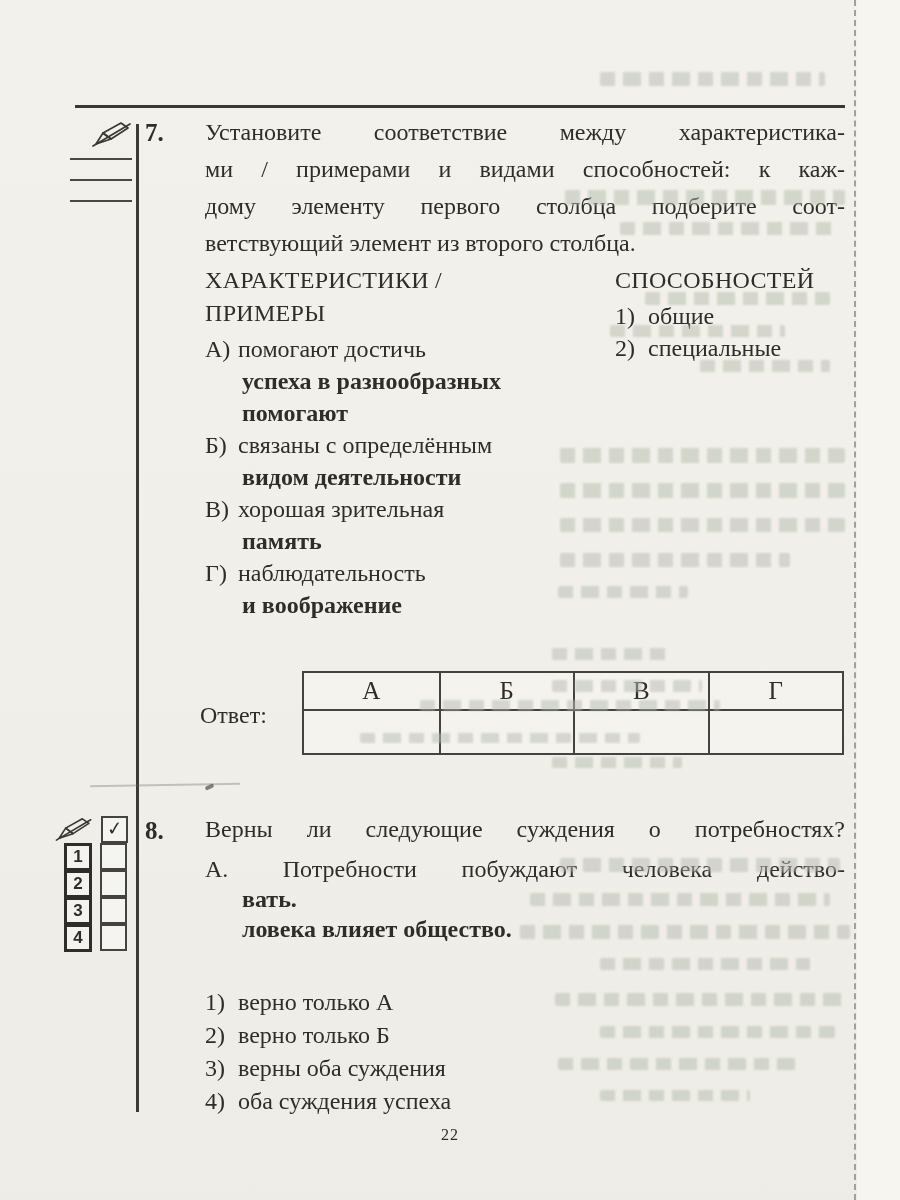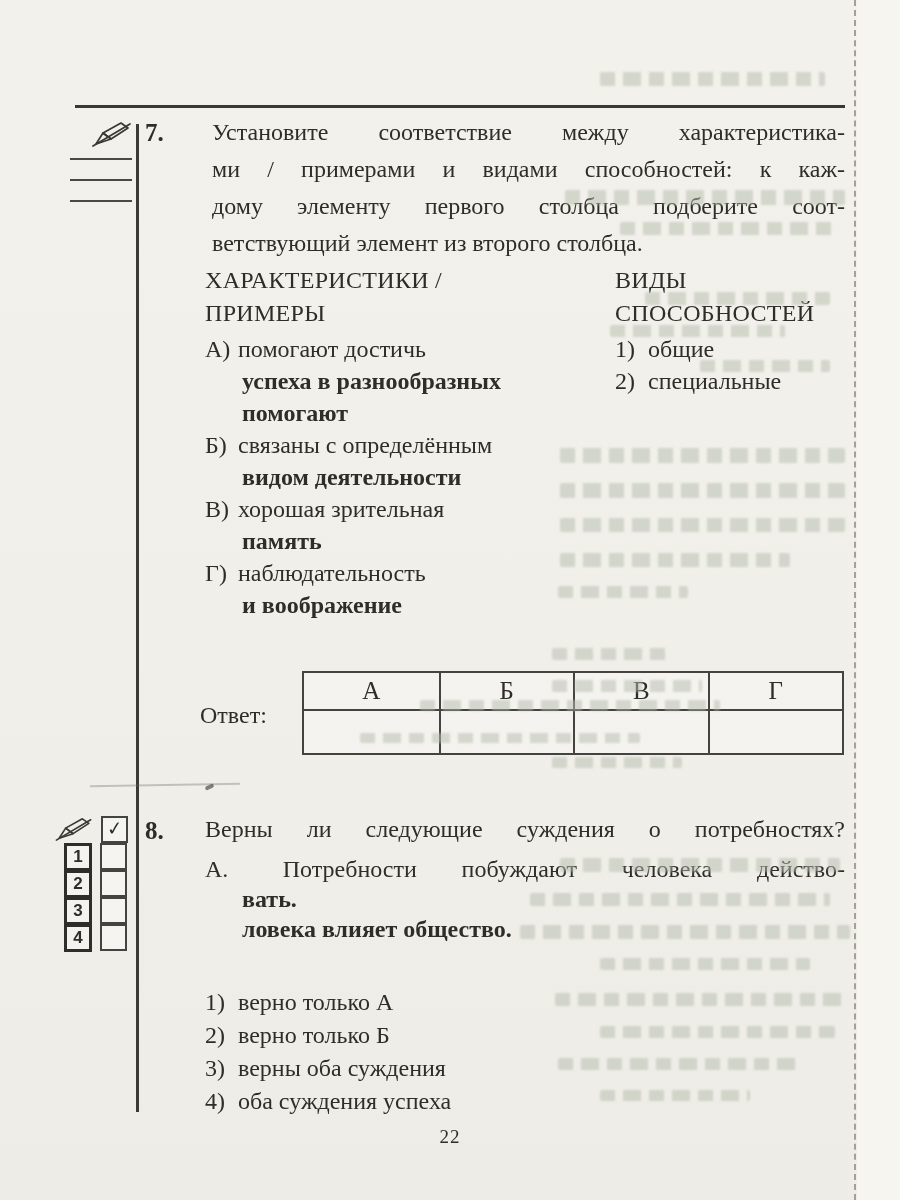--- a/index.html
+++ b/index.html
@@ -17,21 +17,21 @@
   
   .vrule{left:136px; top:124px; width:3px; height:988px; background:#3c3a36;}
   
   .cutline{left:854px; top:0; height:1200px; width:0; border-left:2px dashed #a79e98;}
   .rightstrip{left:857px; top:0; width:43px; height:1200px; background:#f6f5f0;}
   
   .qnum{font-size:25px; font-weight:bold; line-height:37px;}
   .block{font-size:24px;}
   .jlast{text-align:justify; text-align-last:justify; white-space:normal;}
   .prompt{width:640px;}
-  .prompt .pl{line-height:37px;margin-left:7px;}
+  .prompt .pl{line-height:37px;}
   .colhead .hl{line-height:33px; letter-spacing:.3px; white-space:nowrap;}
   .item-line{line-height:32px; white-space:nowrap;}
   .hang{padding-left:37px;font-weight:bold;}
   .instr{width:640px;}
   .instr .il{line-height:36px;}
   .answer-label{font-size:24px;}
   
   .atable{left:302px; top:671px; width:538px; display:grid;
     grid-template-columns:repeat(4,1fr); grid-template-rows:38px 42px;
     border:2px solid #45433f; background:rgba(255,255,255,.25);}
@@ -44,21 +44,21 @@
   .optline{line-height:33px; white-space:nowrap;}
   .lab{display:inline-block; min-width:33px;}
   
   .ansline{width:62px; height:0; border-top:2px solid #4a4844;}
   .numbox{width:22px; height:22px; border:3px solid #2f2d29; display:flex; align-items:center; justify-content:center;
     font-family:"Liberation Sans","DejaVu Sans",sans-serif; font-weight:bold; font-size:17px; background:rgba(255,255,255,.3);}
   .ckbox{width:23px; height:23px; border:2px solid #45433f; background:rgba(255,255,255,.35);
     display:flex; align-items:center; justify-content:center;}
   .ckbox .ck{font-family:"DejaVu Sans",sans-serif; font-size:19px; font-weight:bold; color:#2f2d29; transform:rotate(-6deg) translateY(-2px);}
   
-  .pagenum{left:0; top:1126px; width:900px; text-align:center; font-size:19px; letter-spacing:1px;}
+  .pagenum{left:0; top:1126px; width:900px; text-align:center; font-size:16px; letter-spacing:1px;}
   
   .ghost{position:absolute; filter:blur(1.1px); opacity:.5; border-radius:2px;
     background:repeating-linear-gradient(90deg,#b6bdae 0 15px,transparent 15px 23px,#b6bdae 23px 41px,transparent 41px 49px);}
   .scratch{position:absolute; background:rgba(110,105,98,.35); transform:rotate(-1deg);}
   .speck{position:absolute; width:9px; height:4px; background:rgba(70,66,60,.65); border-radius:2px; transform:rotate(-25deg);}
   svg .pen{stroke:#3a3834; fill:none; stroke-width:1.7; stroke-linejoin:round; stroke-linecap:round;}
 </style>
 </head>
 <body>
 
@@ -110,21 +110,20 @@
       <div class="item-line hang">память</div>
     </div>
     <div>
       <div class="item-line"><span class="lab">Г)</span><span>наблюдательность</span></div>
       <div class="item-line hang">и воображение</div>
     </div>
   </div>
 
   <div class="abs block" style="left:615px; top:264px; width:232px;">
     <div class="colhead">
-      <div class="hl">ВИДЫ</div>
       <div class="hl">СПОСОБНОСТЕЙ</div>
     </div>
     <div style="height:3px;"></div>
     <div class="item-line"><span class="lab">1)</span><span>общие</span></div>
     <div class="item-line"><span class="lab">2)</span><span>специальные</span></div>
   </div>
 
 
   <div class="abs answer-label" style="left:200px; top:702px;">Ответ:</div>
   <div class="abs atable">

